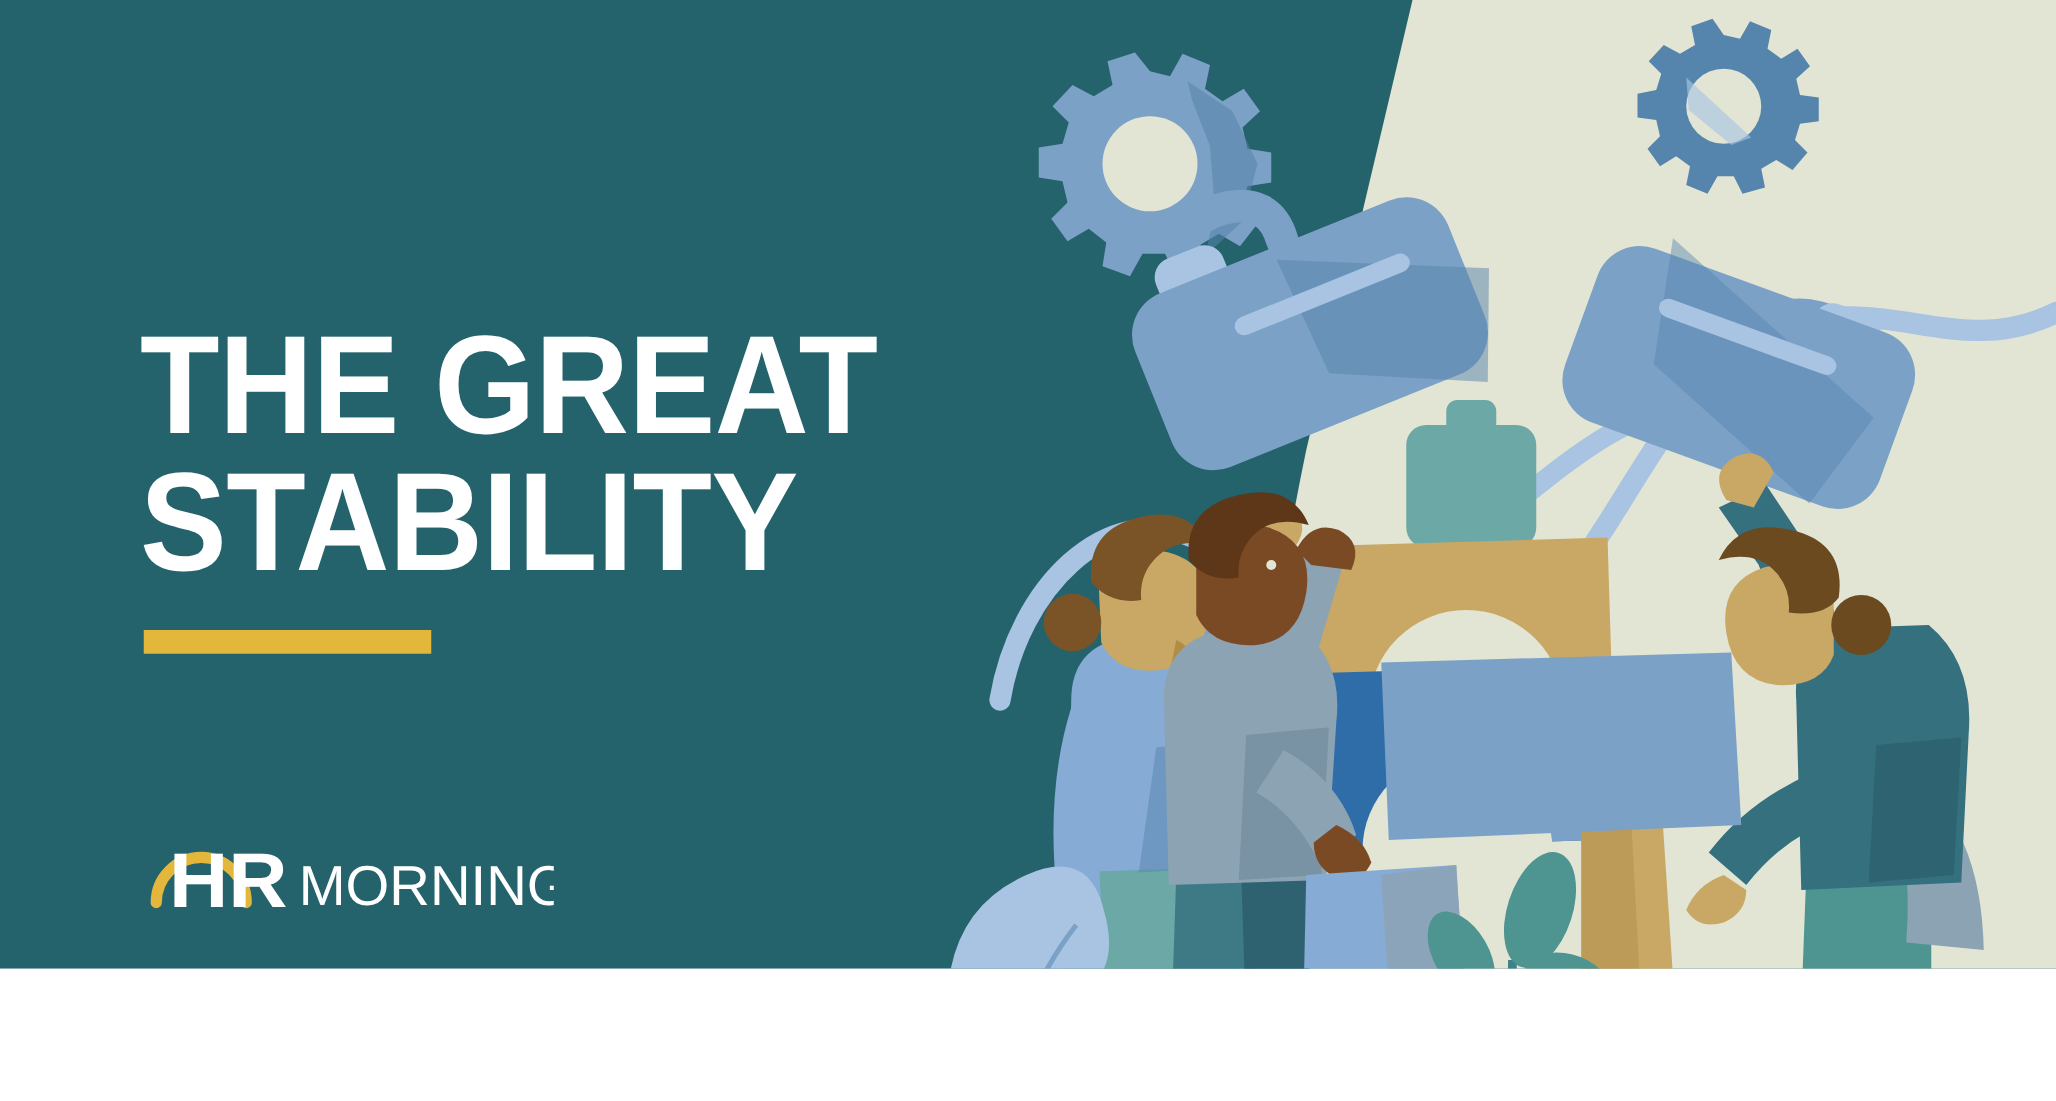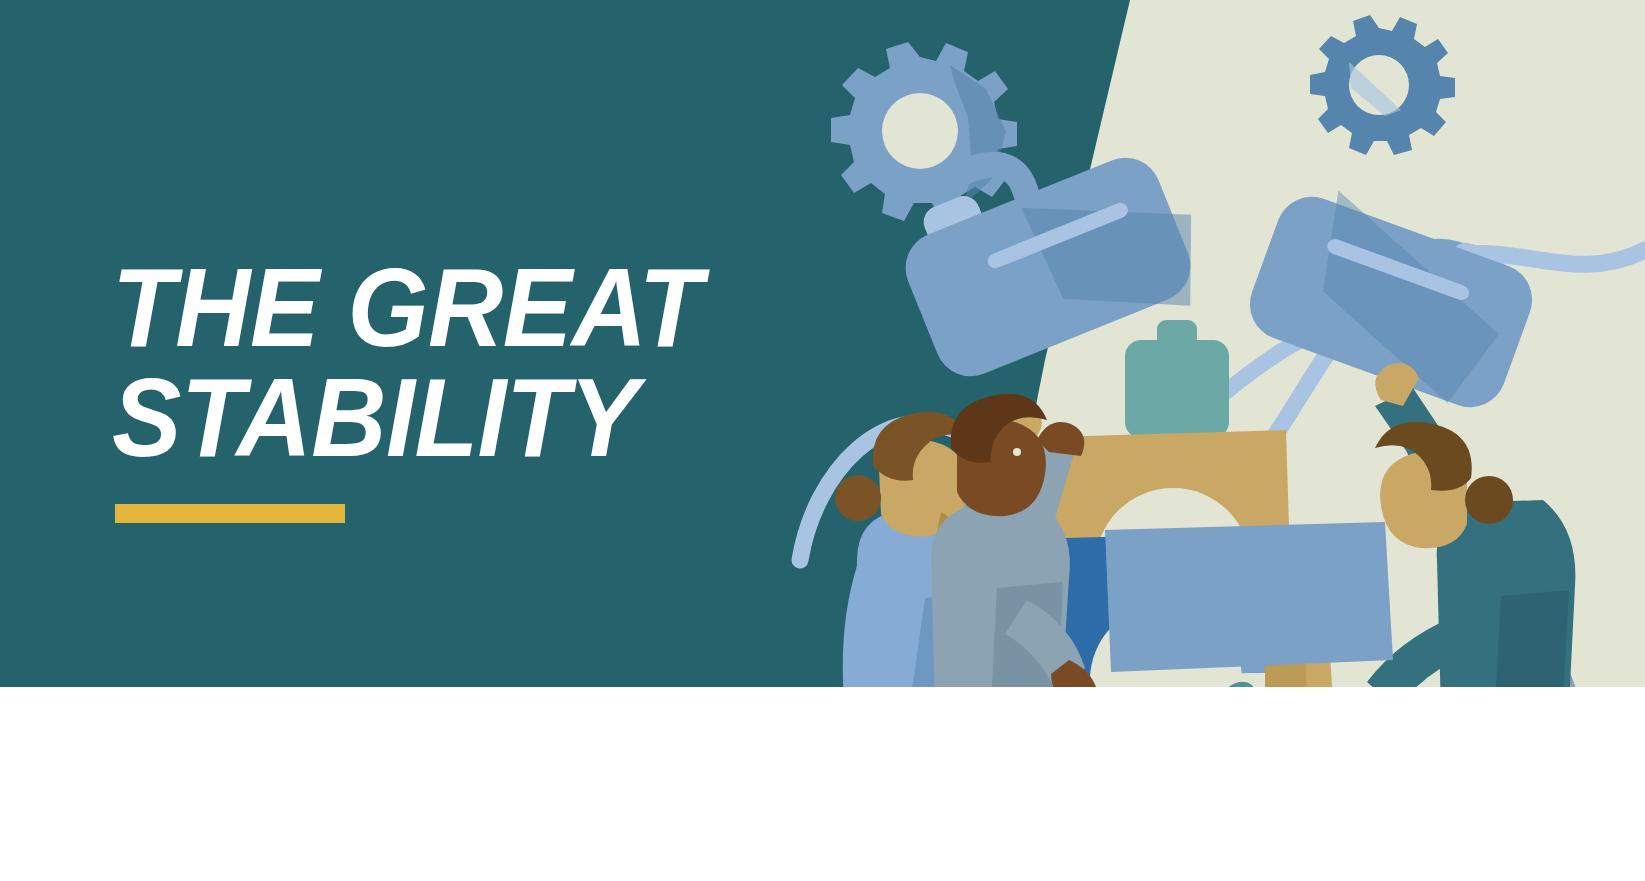--- a/index.html
+++ b/index.html
@@ -4,25 +4,24 @@
 <title>The Great Stability</title>
 <style>
   html, body {
     margin: 0;
     padding: 0;
     background: #ffffff;
   }
   #canvas {
     position: relative;
     width: 1645px;
-    height: 687px;
+    height: 775px;
     overflow: hidden;
     font-family: "Liberation Sans", sans-serif;
     background: #24636C;
-    font-style: italic;
   }
 
   
   .left-panel {
     position: absolute;
     left: 0; top: 0;
     width: 1140px;
     height: 881px;
     z-index: 5;
     pointer-events: none;
@@ -261,15 +260,25 @@
 
   <div class="left-panel">
 
     <h1 class="headline">
       <span class="line">THE GREAT</span>
       <span class="line">STABILITY</span>
     </h1>
 
     <div class="gold-rule"></div>
 
+    <div class="logo">
+      <svg width="330" height="80" viewBox="0 0 330 80" xmlns="http://www.w3.org/2000/svg">
+
+        <path d="M12,74 A36,36 0 1 1 84,74" fill="none" stroke="#E2B73C" stroke-width="9" stroke-linecap="round"></path>
+
+        <text x="22" y="78" font-family="Liberation Sans, sans-serif" font-size="62" font-weight="700" fill="#FFFFFF" transform="scale(1.06,1) translate(-1,0)">HR</text>
+
+        <text x="126" y="76" font-family="Liberation Sans, sans-serif" font-size="45" font-weight="400" letter-spacing="0" fill="#FFFFFF">MORNING</text>
+      </svg>
+    </div>
 
   </div>
 </div>
 
 </body></html>

